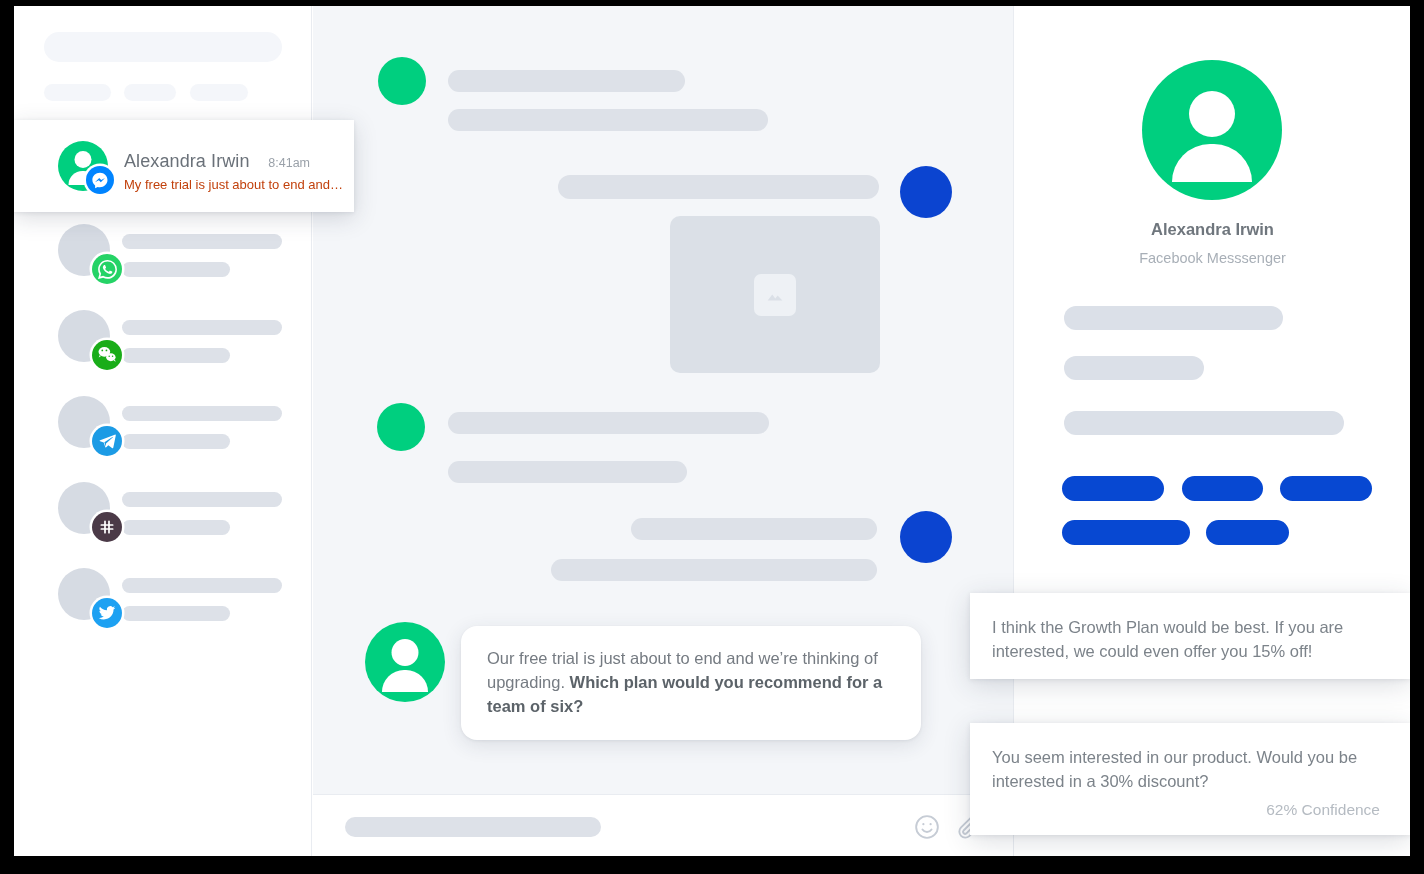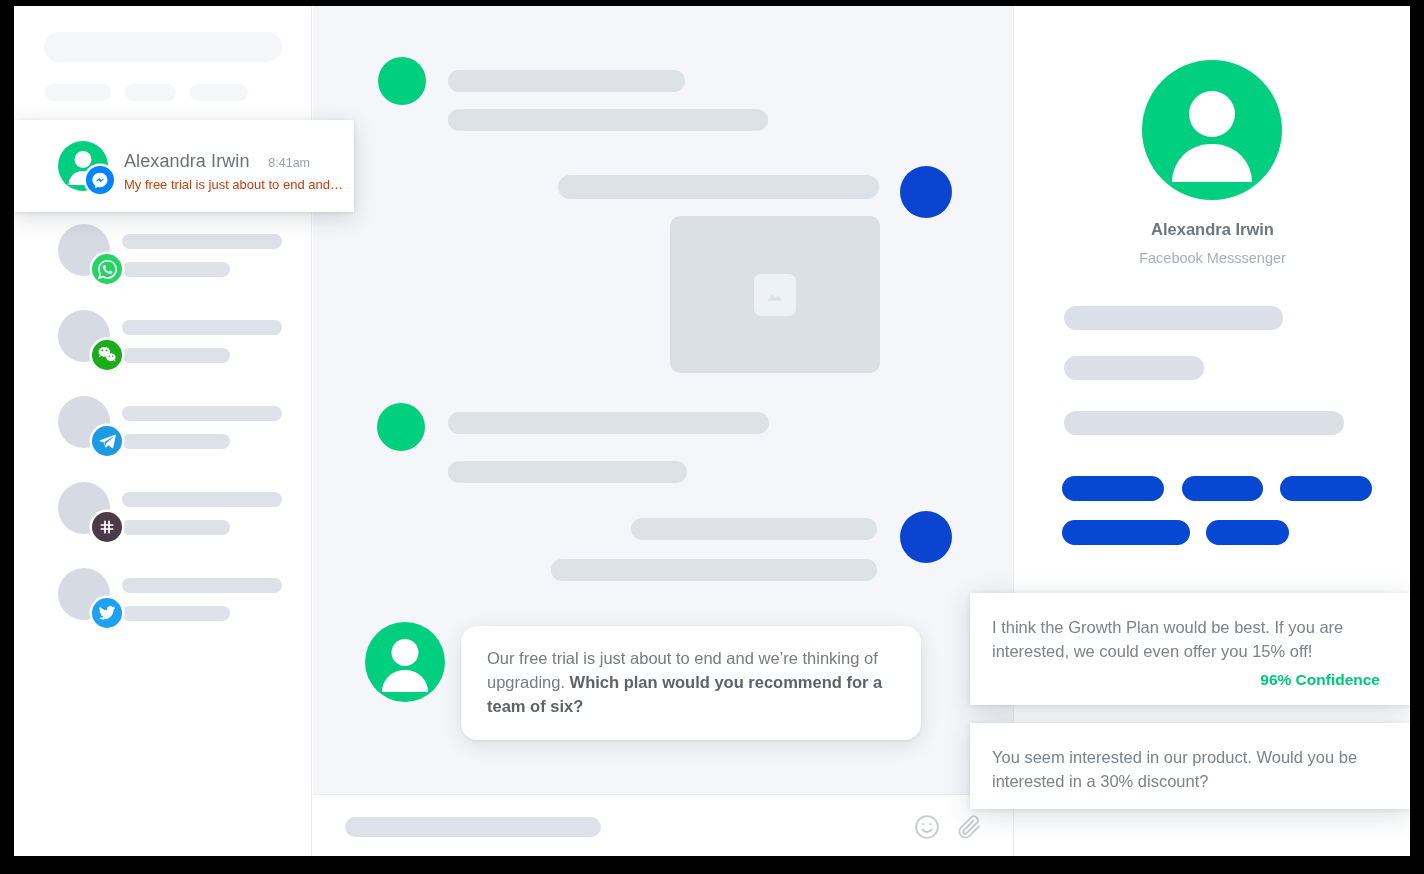--- a/index.html
+++ b/index.html
@@ -359,20 +359,20 @@
 
     <div class="rp-tag" style="left:48px;  top:470px; width:102px; height:25px;"></div>
     <div class="rp-tag" style="left:168px; top:470px; width:81px;  height:25px;"></div>
     <div class="rp-tag" style="left:266px; top:470px; width:92px;  height:25px;"></div>
     <div class="rp-tag" style="left:48px;  top:514px; width:128px; height:25px;"></div>
     <div class="rp-tag" style="left:192px; top:514px; width:83px;  height:25px;"></div>
   </div>
 
   <div class="sugg" style="left:956px; top:587px; width:440px;">
     <div class="sugg-text">I think the Growth Plan would be best. If you are interested, we could even offer you 15% off!</div>
-    <div class="sugg-conf conf-high">96% Confidence</div>
   </div>
 
   <div class="sugg" style="left:956px; top:717px; width:440px;">
     <div class="sugg-text">You seem interested in our product. Would you be interested in a 30% discount?</div>
+    <div class="sugg-conf conf-low">62% Confidence</div>
   </div>
 
 </div>
 
 </body></html>

